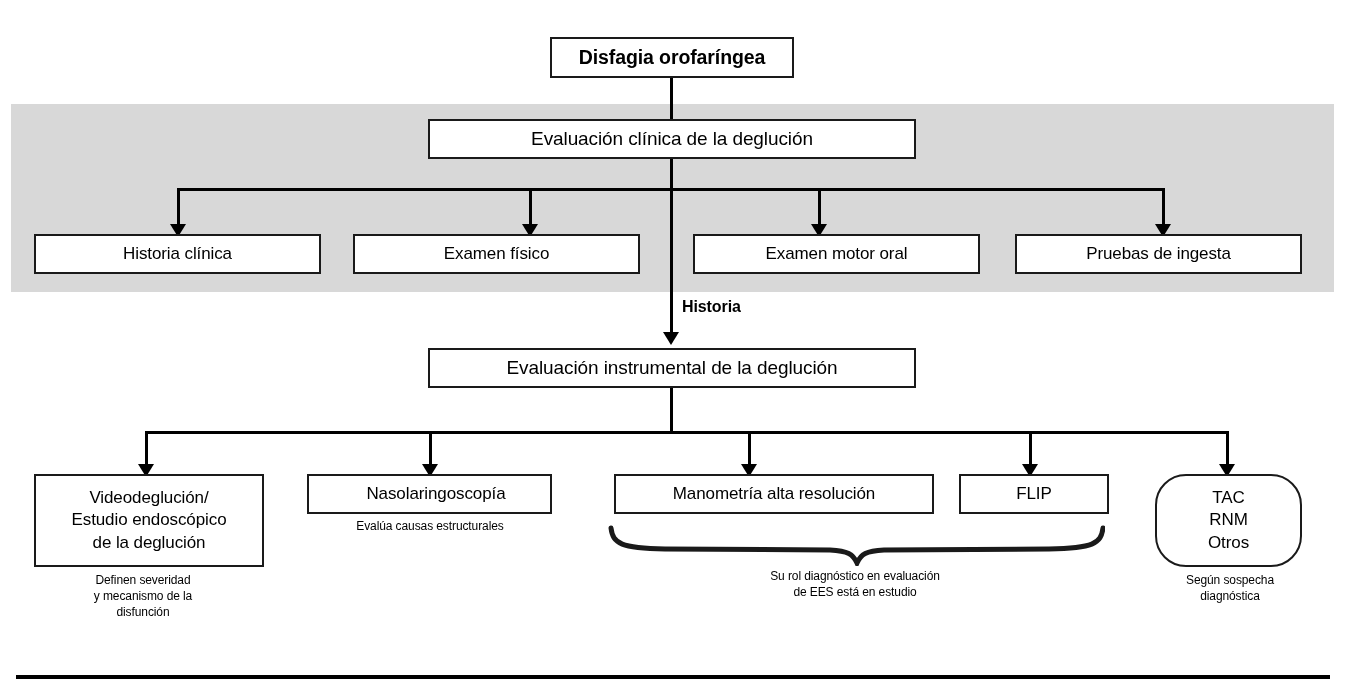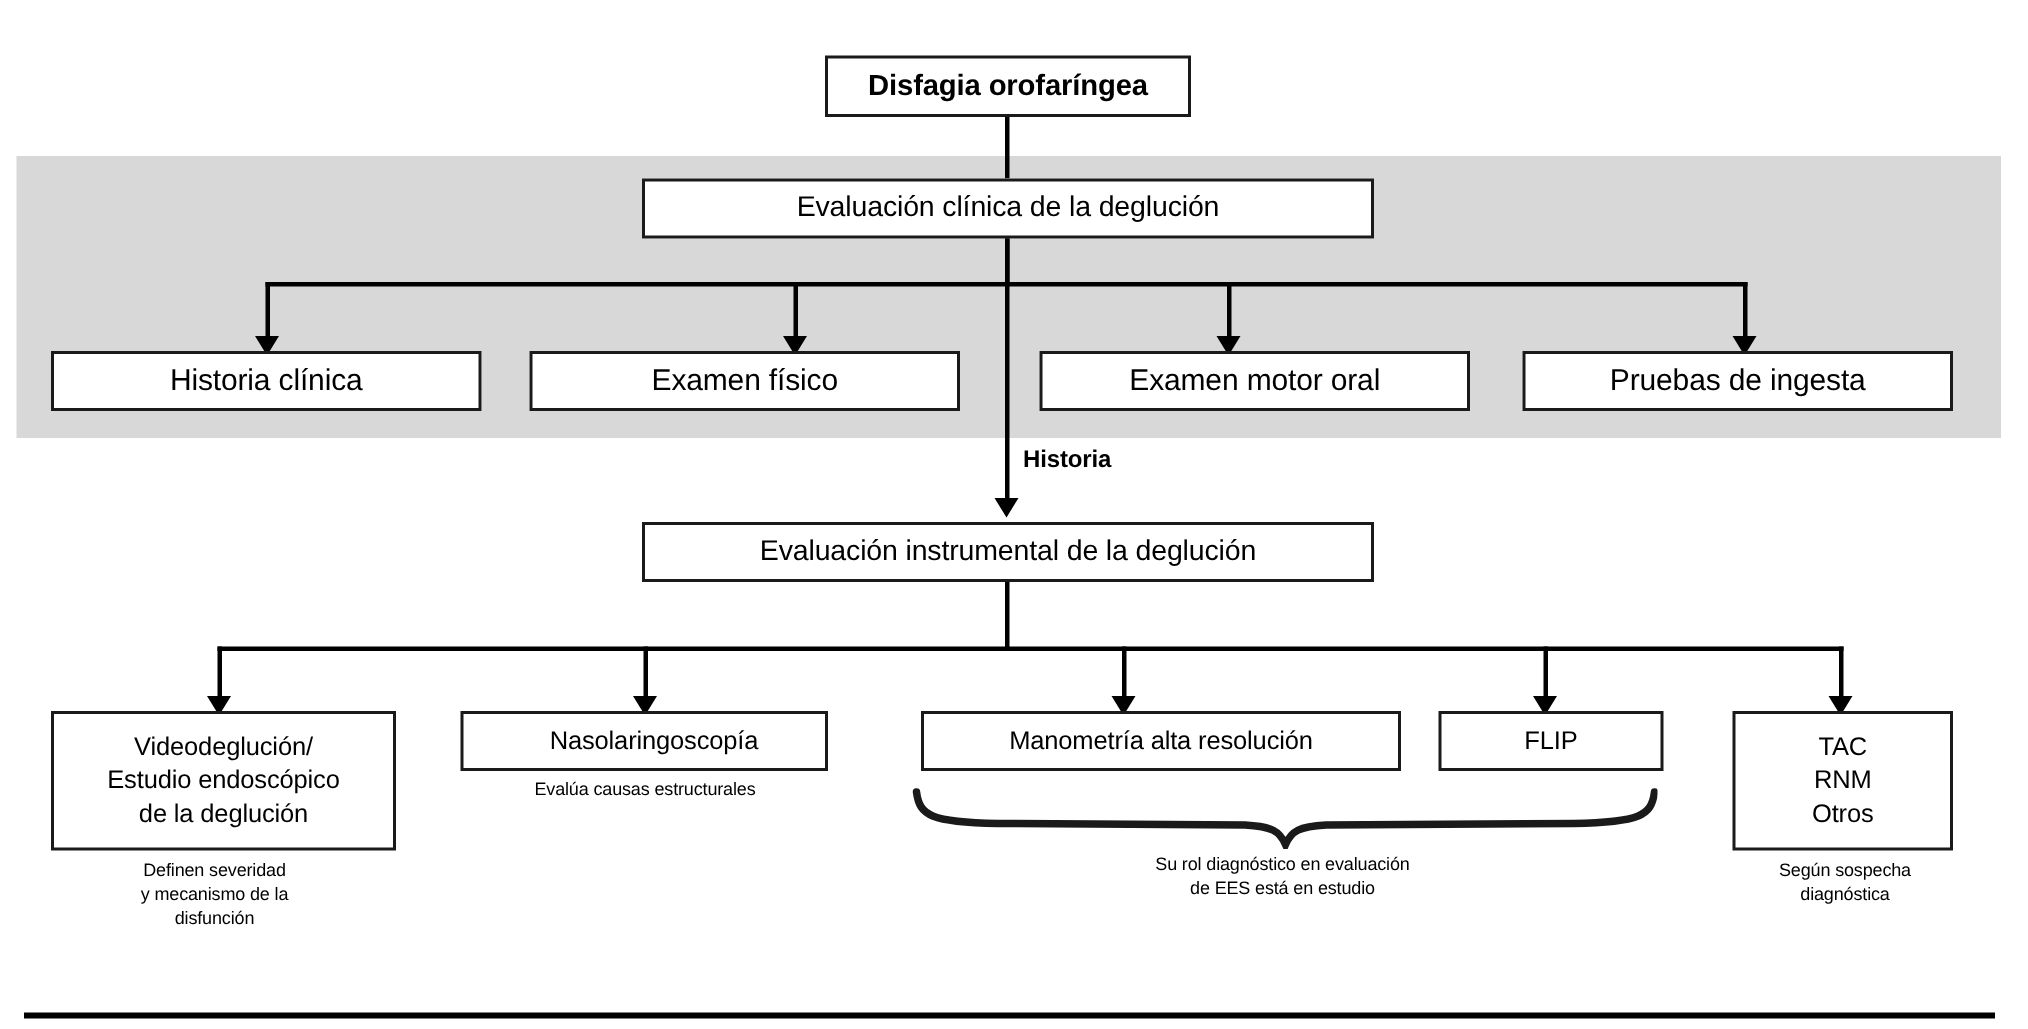--- a/index.html
+++ b/index.html
@@ -31,21 +31,21 @@
     display: flex;
     align-items: center;
     justify-content: center;
     text-align: center;
     line-height: 1.30;
     letter-spacing: -0.1px;
   }
   .node .inner { width: 100%; padding: 0 4px; }
   .n-root { font-weight: bold; font-size: 19.5px; }
   .n-main { font-size: 19px; }
-  .n-leaf { font-size: 20px; }
+  .n-leaf { font-size: 17px; }
   .n-leaf-sm { font-size: 17px; }
 
   .caption {
     position: absolute;
     text-align: center;
     font-size: 12px;
     line-height: 1.35;
     letter-spacing: -0.1px;
   }
   .edge-label {
@@ -176,21 +176,21 @@
   </div>
 
   <div class="brace" style="left:605px; top:512px;">
     <svg width="500" height="42" viewBox="0 0 500 42">
       <path d="M6,4 C8,20 16,24 60,25 L225,26 C243,27 248,30 252,39 C256,30 261,27 279,26 L444,25 C488,24 496,20 498,4" fill="none" stroke="#1a1a1a" stroke-width="5" stroke-linecap="round"></path>
     </svg>
   </div>
   <div class="caption" style="left:605px; top:556px; width:500px; white-space:pre-line;">Su rol diagnóstico en evaluación
 de EES está en estudio</div>
 
-  <div class="node n-leaf-sm" style="left:1155px; top:462px; width:147px; height:93px; white-space:pre-line;">
+  <div class="node n-leaf-sm" style="left:1155px; top:462px; width:147px; height:93px; white-space:pre-line;border-radius:31px;">
     <span class="inner">TAC
 RNM
 Otros</span>
   </div>
   <div class="caption" style="left:1140px; top:560px; width:180px; white-space:pre-line;">Según sospecha
 diagnóstica</div>
 
   <div class="rule" style="left:16px; top:663px; width:1314px;"></div>
 
 </div>

